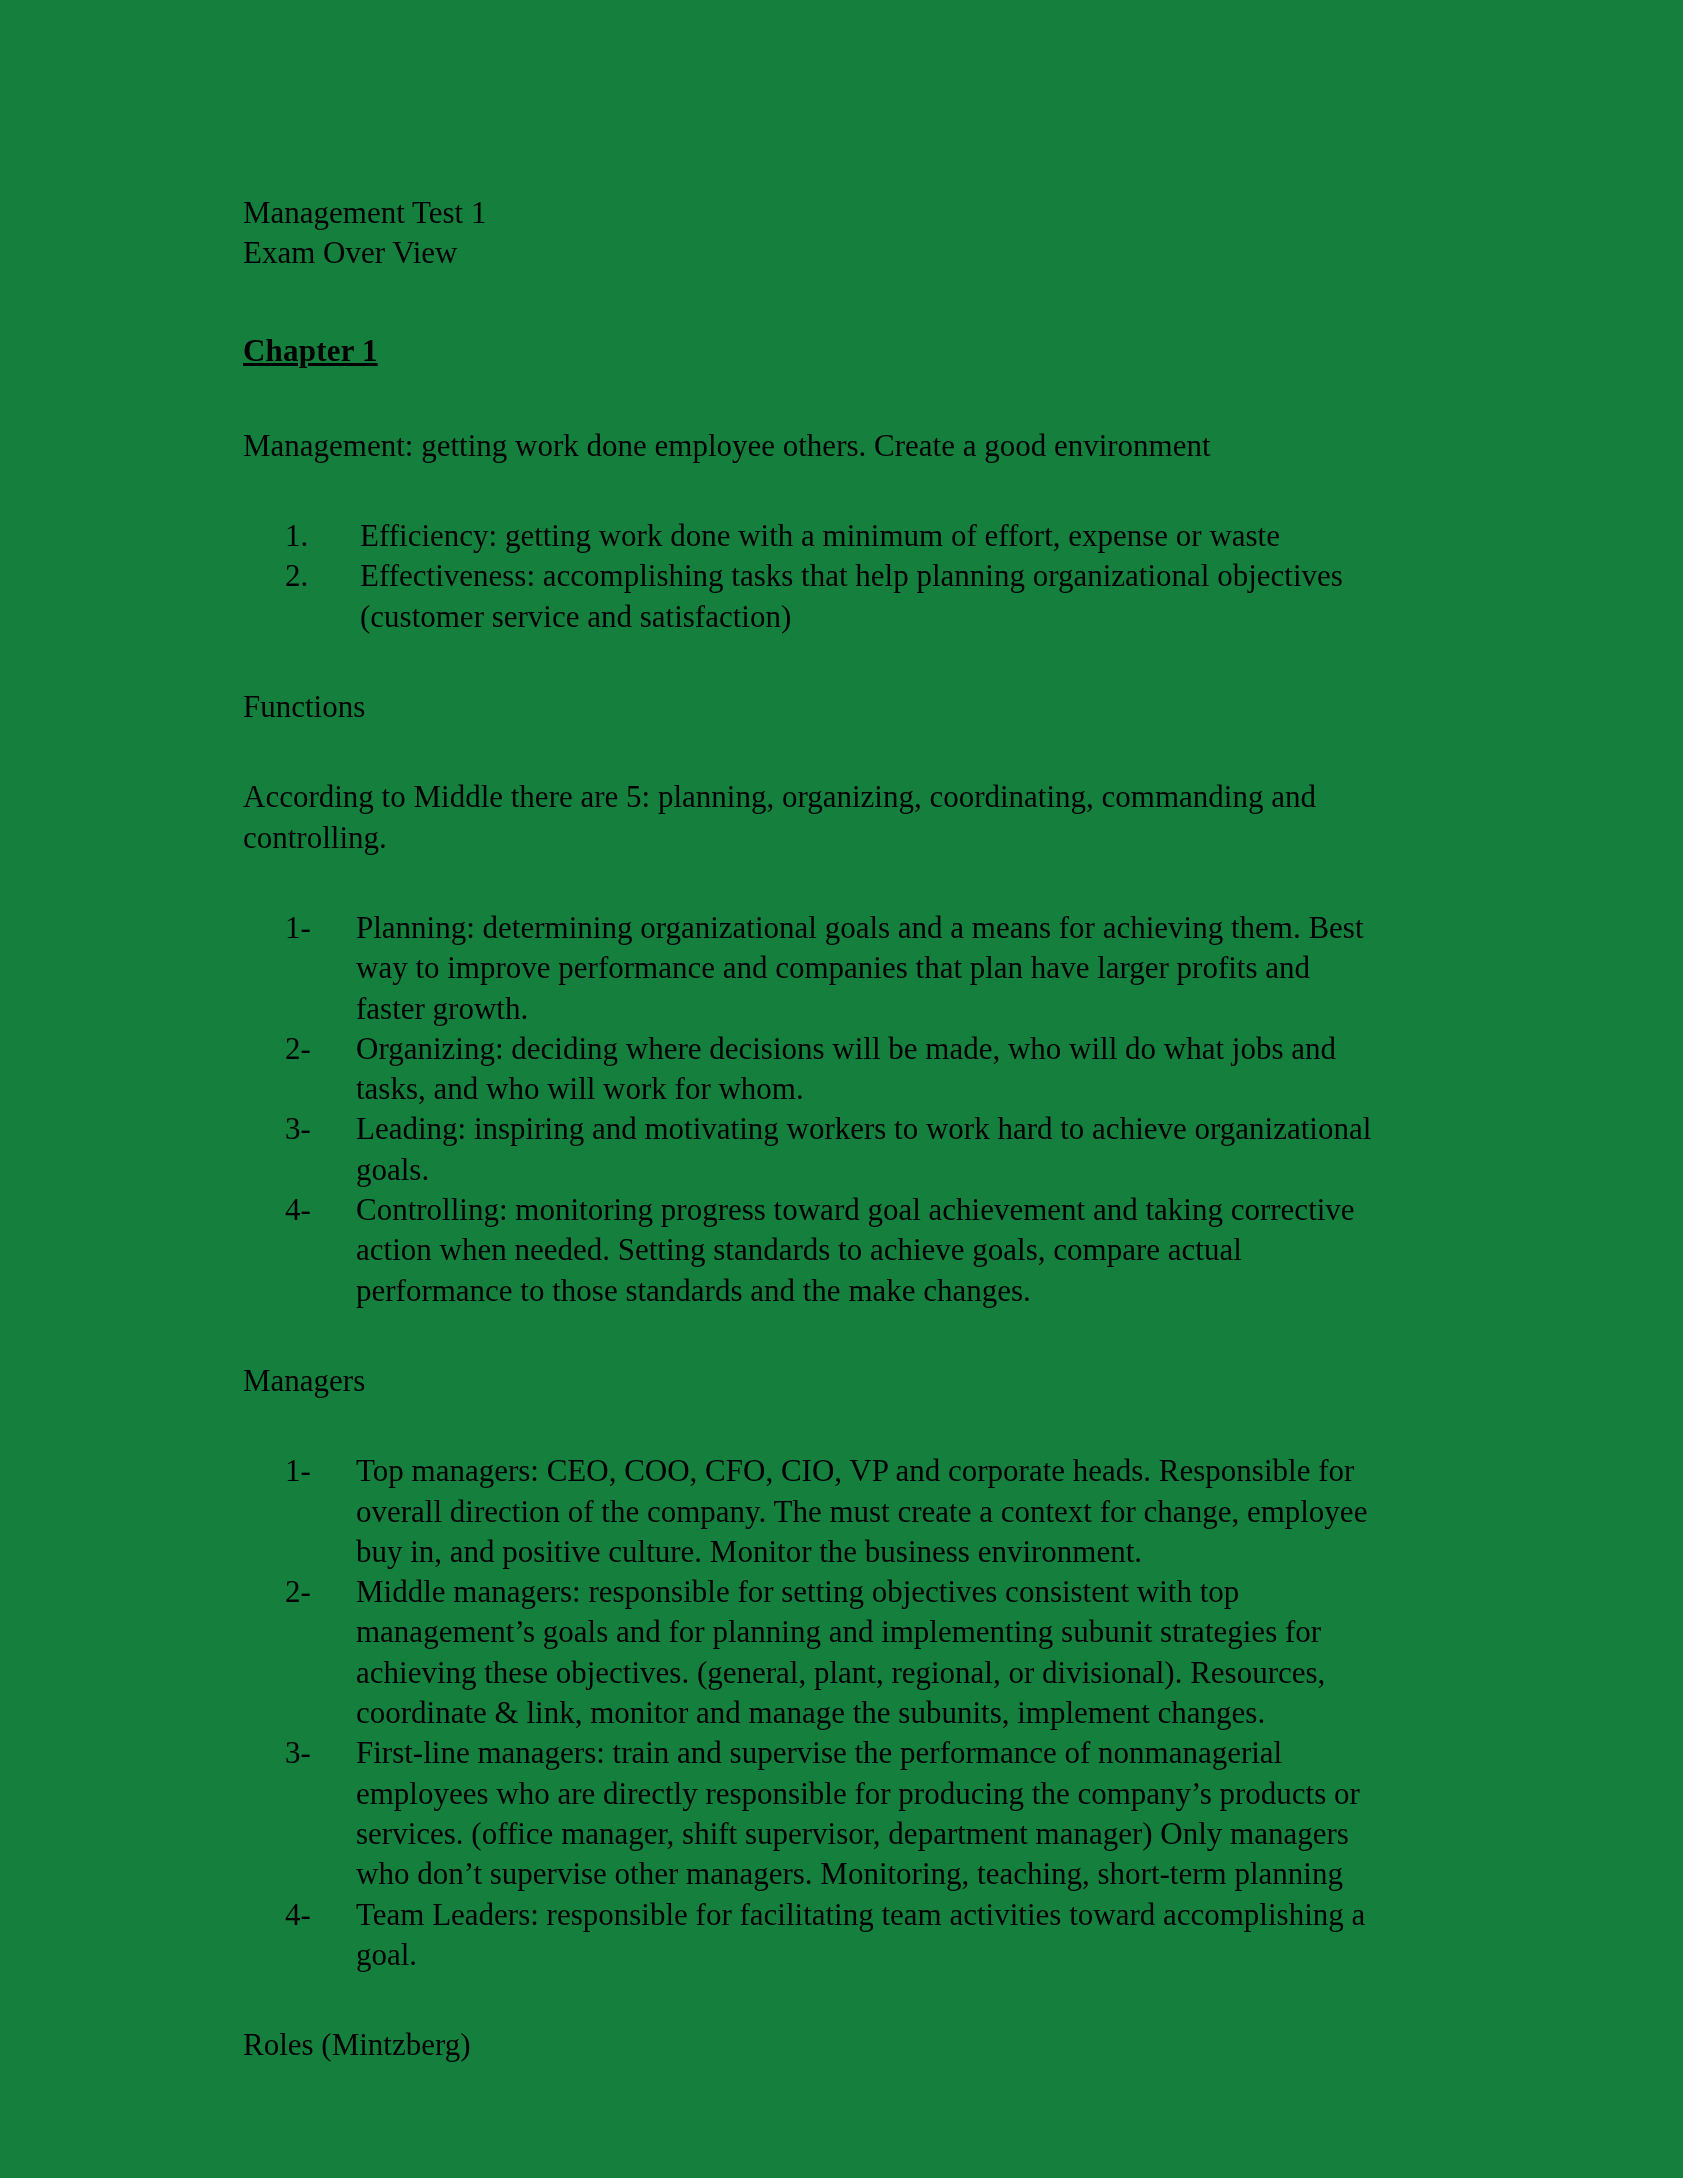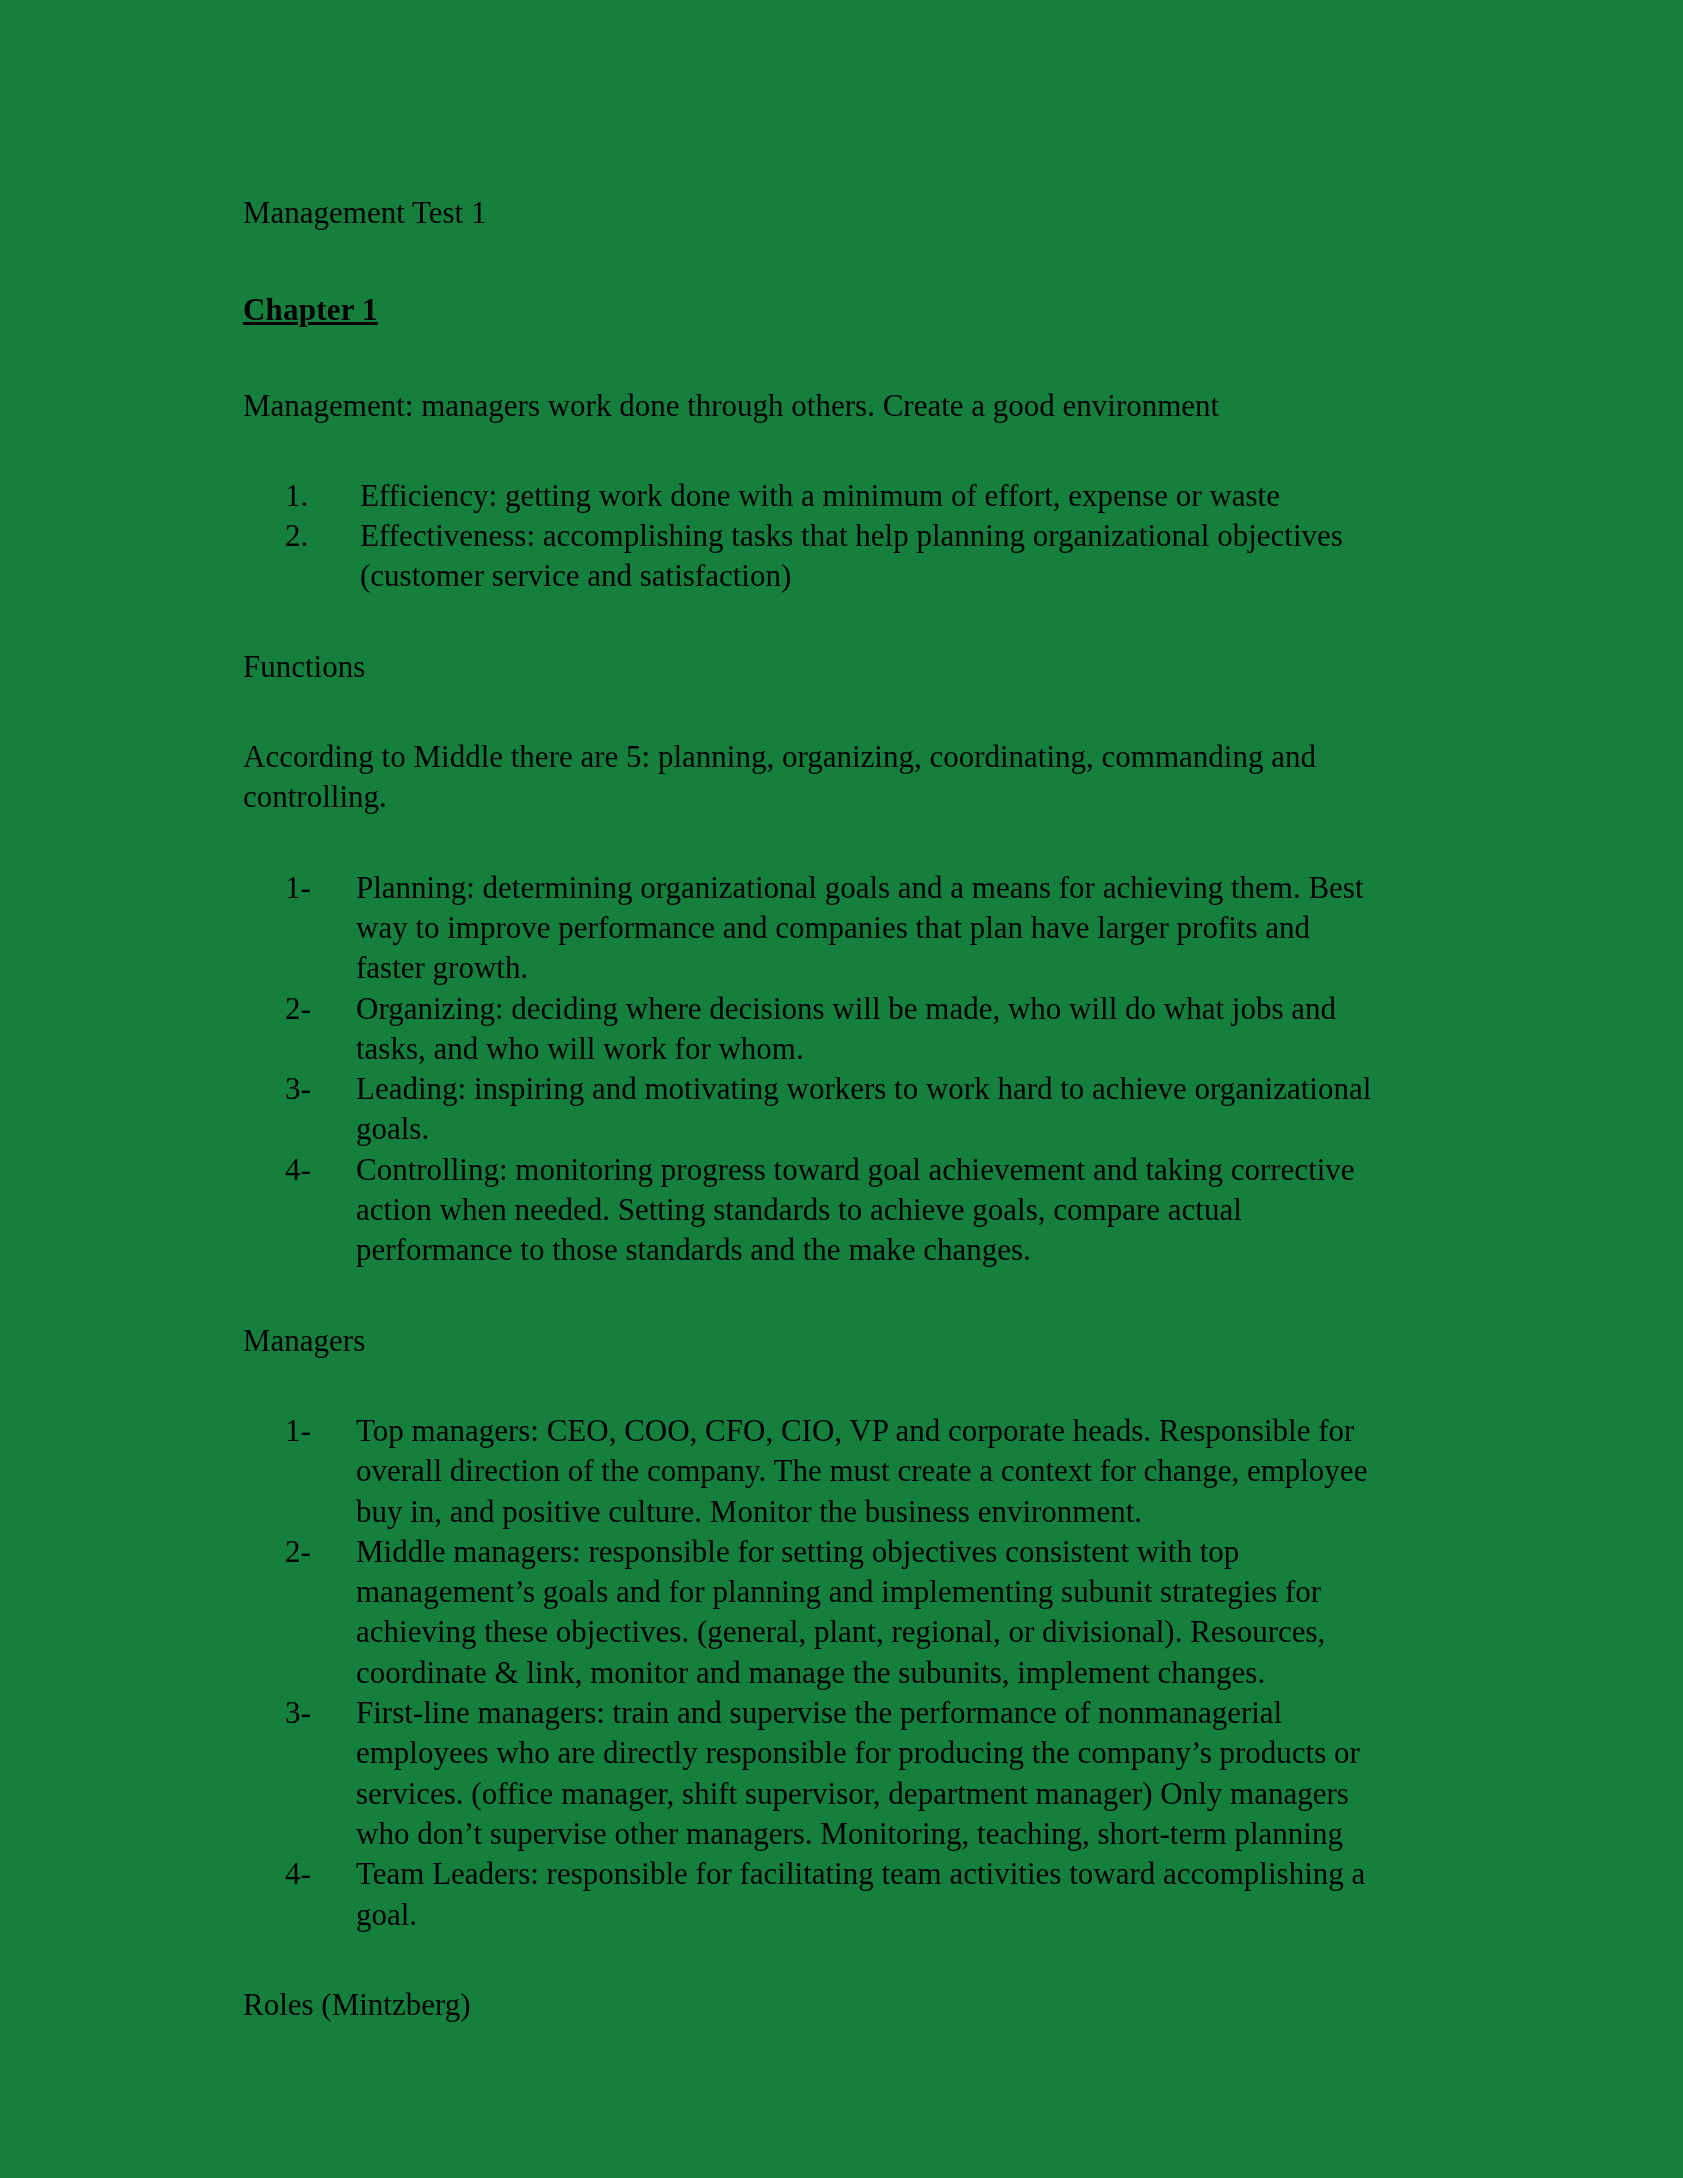--- a/index.html
+++ b/index.html
@@ -75,25 +75,26 @@
   }
 </style>
 </head>
 <body>
 
 <div class="page">
   <div class="doc">
 
     <div class="header-block">
       <span class="hline">Management Test 1</span>
+      <span class="hline">Exam Over View</span>
     </div>
 
     <h1 class="chapter-heading">Chapter 1</h1>
 
-    <p class="para">Management: managers work done through others. Create a good environment</p>
+    <p class="para">Management: getting work done employee others. Create a good environment</p>
 
     <ol class="list decimal">
       <li>
         <span class="marker">1.</span>
         <span class="item-text">Efficiency: getting work done with a minimum of effort, expense or waste</span>
       </li>
       <li>
         <span class="marker">2.</span>
         <span class="item-text">Effectiveness: accomplishing tasks that help planning organizational objectives (customer service and satisfaction)</span>
       </li>

